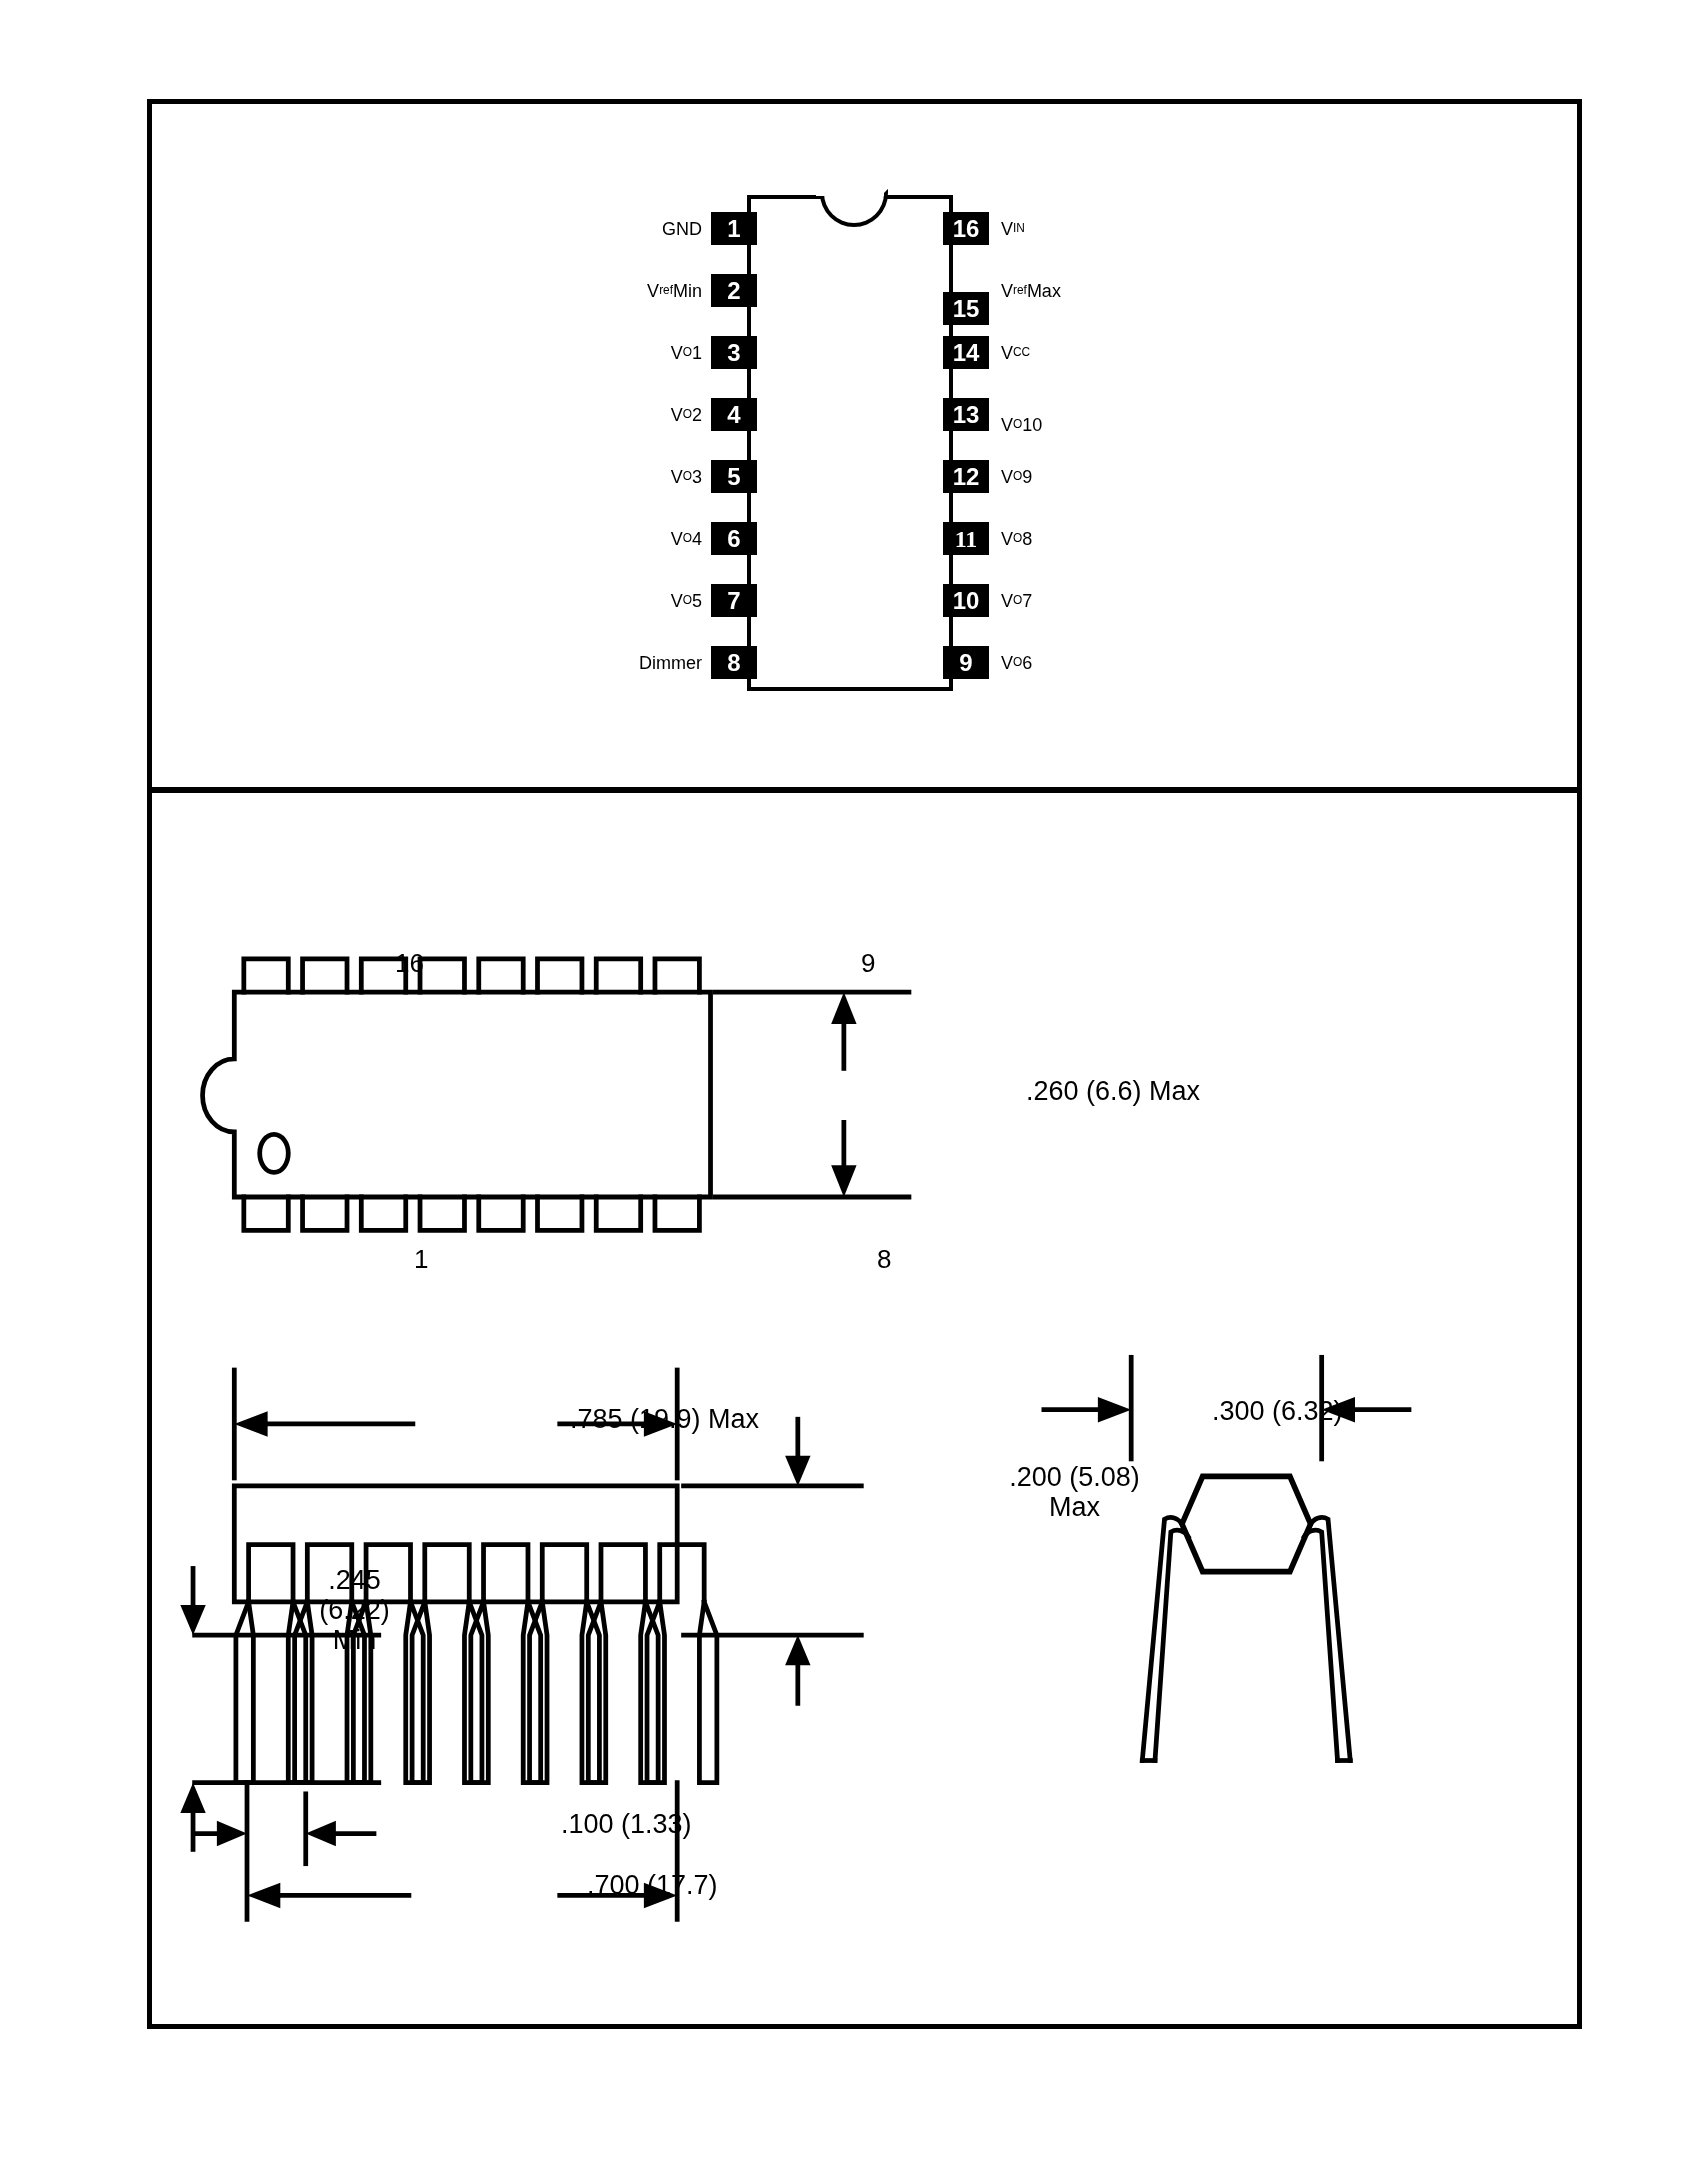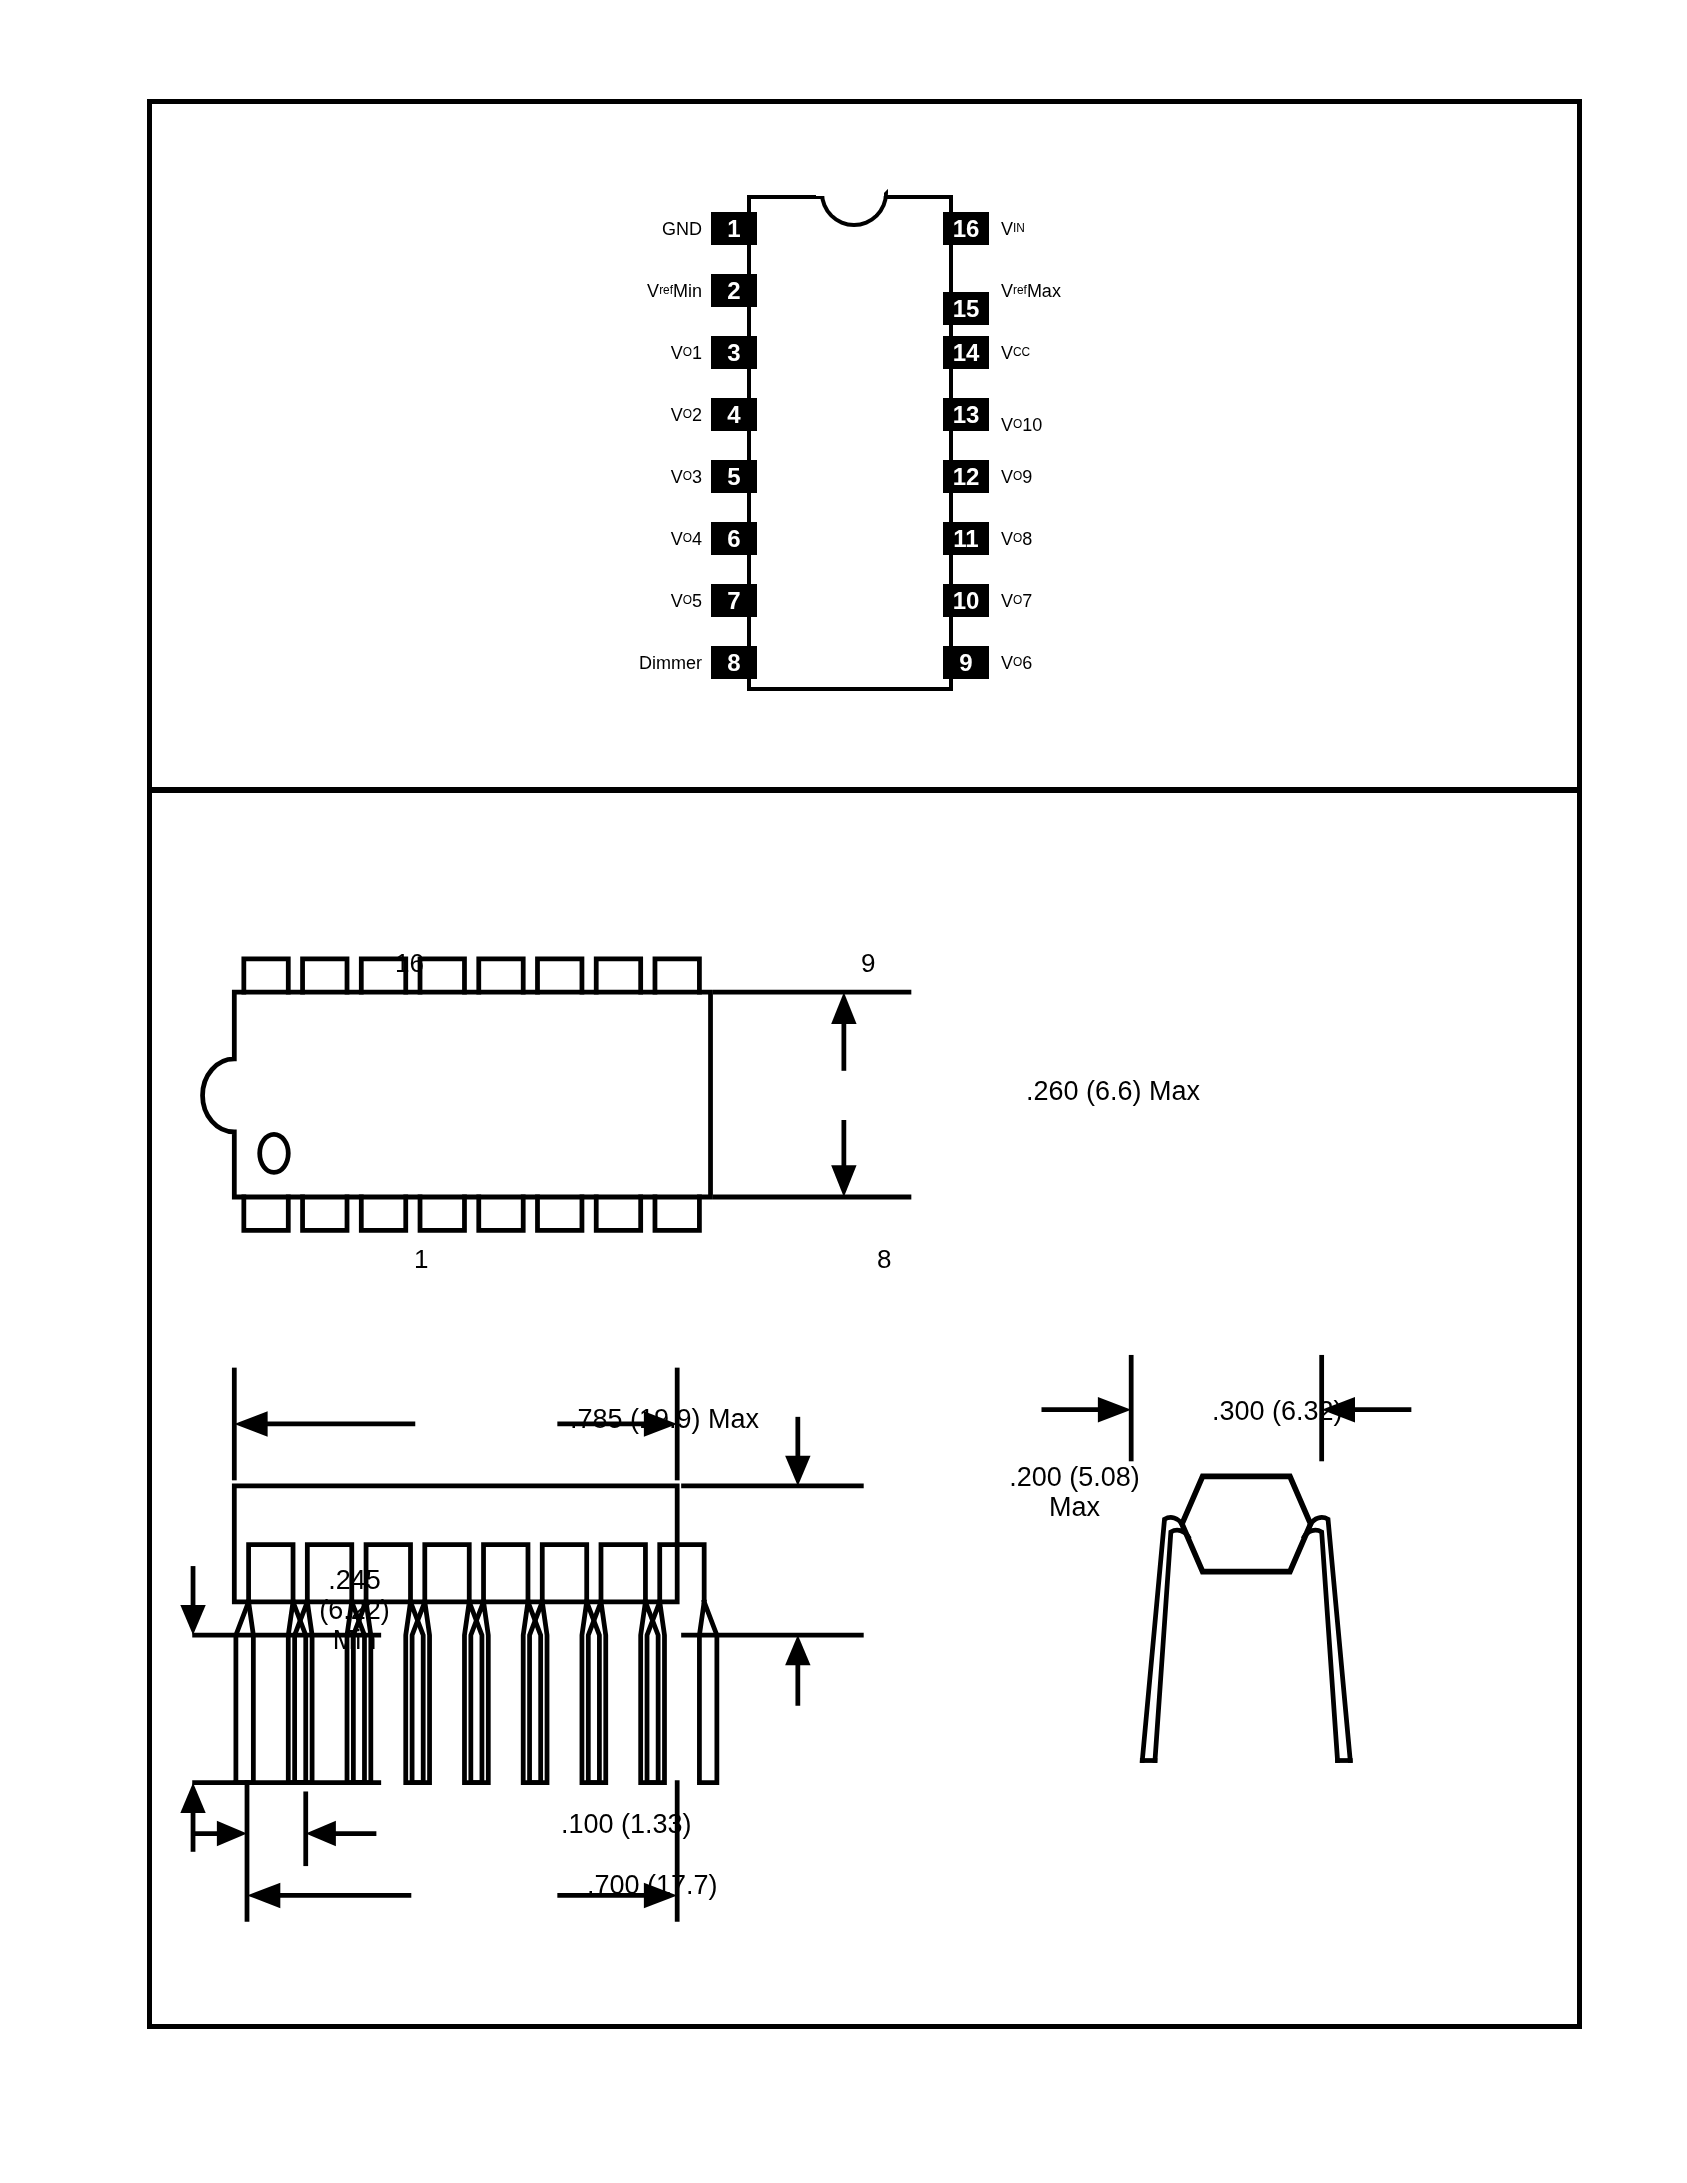--- a/index.html
+++ b/index.html
@@ -60,21 +60,21 @@
       <div class="pinbox right" style="top: 33px;">16</div>
       <div class="pinlbl right" style="top: 33px;">V<sub>IN</sub></div>
       <div class="pinbox right" style="top: 113px;">15</div>
       <div class="pinlbl right" style="top: 95px;">V<sub>ref</sub> Max</div>
       <div class="pinbox right" style="top: 157px;">14</div>
       <div class="pinlbl right" style="top: 157px;">V<sub>CC</sub></div>
       <div class="pinbox right" style="top: 219px;">13</div>
       <div class="pinlbl right" style="top: 221px; margin-top: 8px;">V<sub>O</sub>10</div>
       <div class="pinbox right" style="top: 281px;">12</div>
       <div class="pinlbl right" style="top: 281px;">V<sub>O</sub>9</div>
-      <div class="pinbox right" style="top: 343px;">11</div>
+      <div class="pinbox right" style="top: 343px; font-family: Liberation Serif, serif;">11</div>
       <div class="pinlbl right" style="top: 343px;">V<sub>O</sub>8</div>
       <div class="pinbox right" style="top: 405px;">10</div>
       <div class="pinlbl right" style="top: 405px;">V<sub>O</sub>7</div>
       <div class="pinbox right" style="top: 467px;">9</div>
       <div class="pinlbl right" style="top: 467px;">V<sub>O</sub>6</div>
     </div>
 
   <svg class="abs" style="left:147px;top:792px;" width="1435" height="1237" viewBox="0 0 1808 1558">
     <g fill="none" stroke="#000" stroke-width="6" stroke-linecap="square">
 

